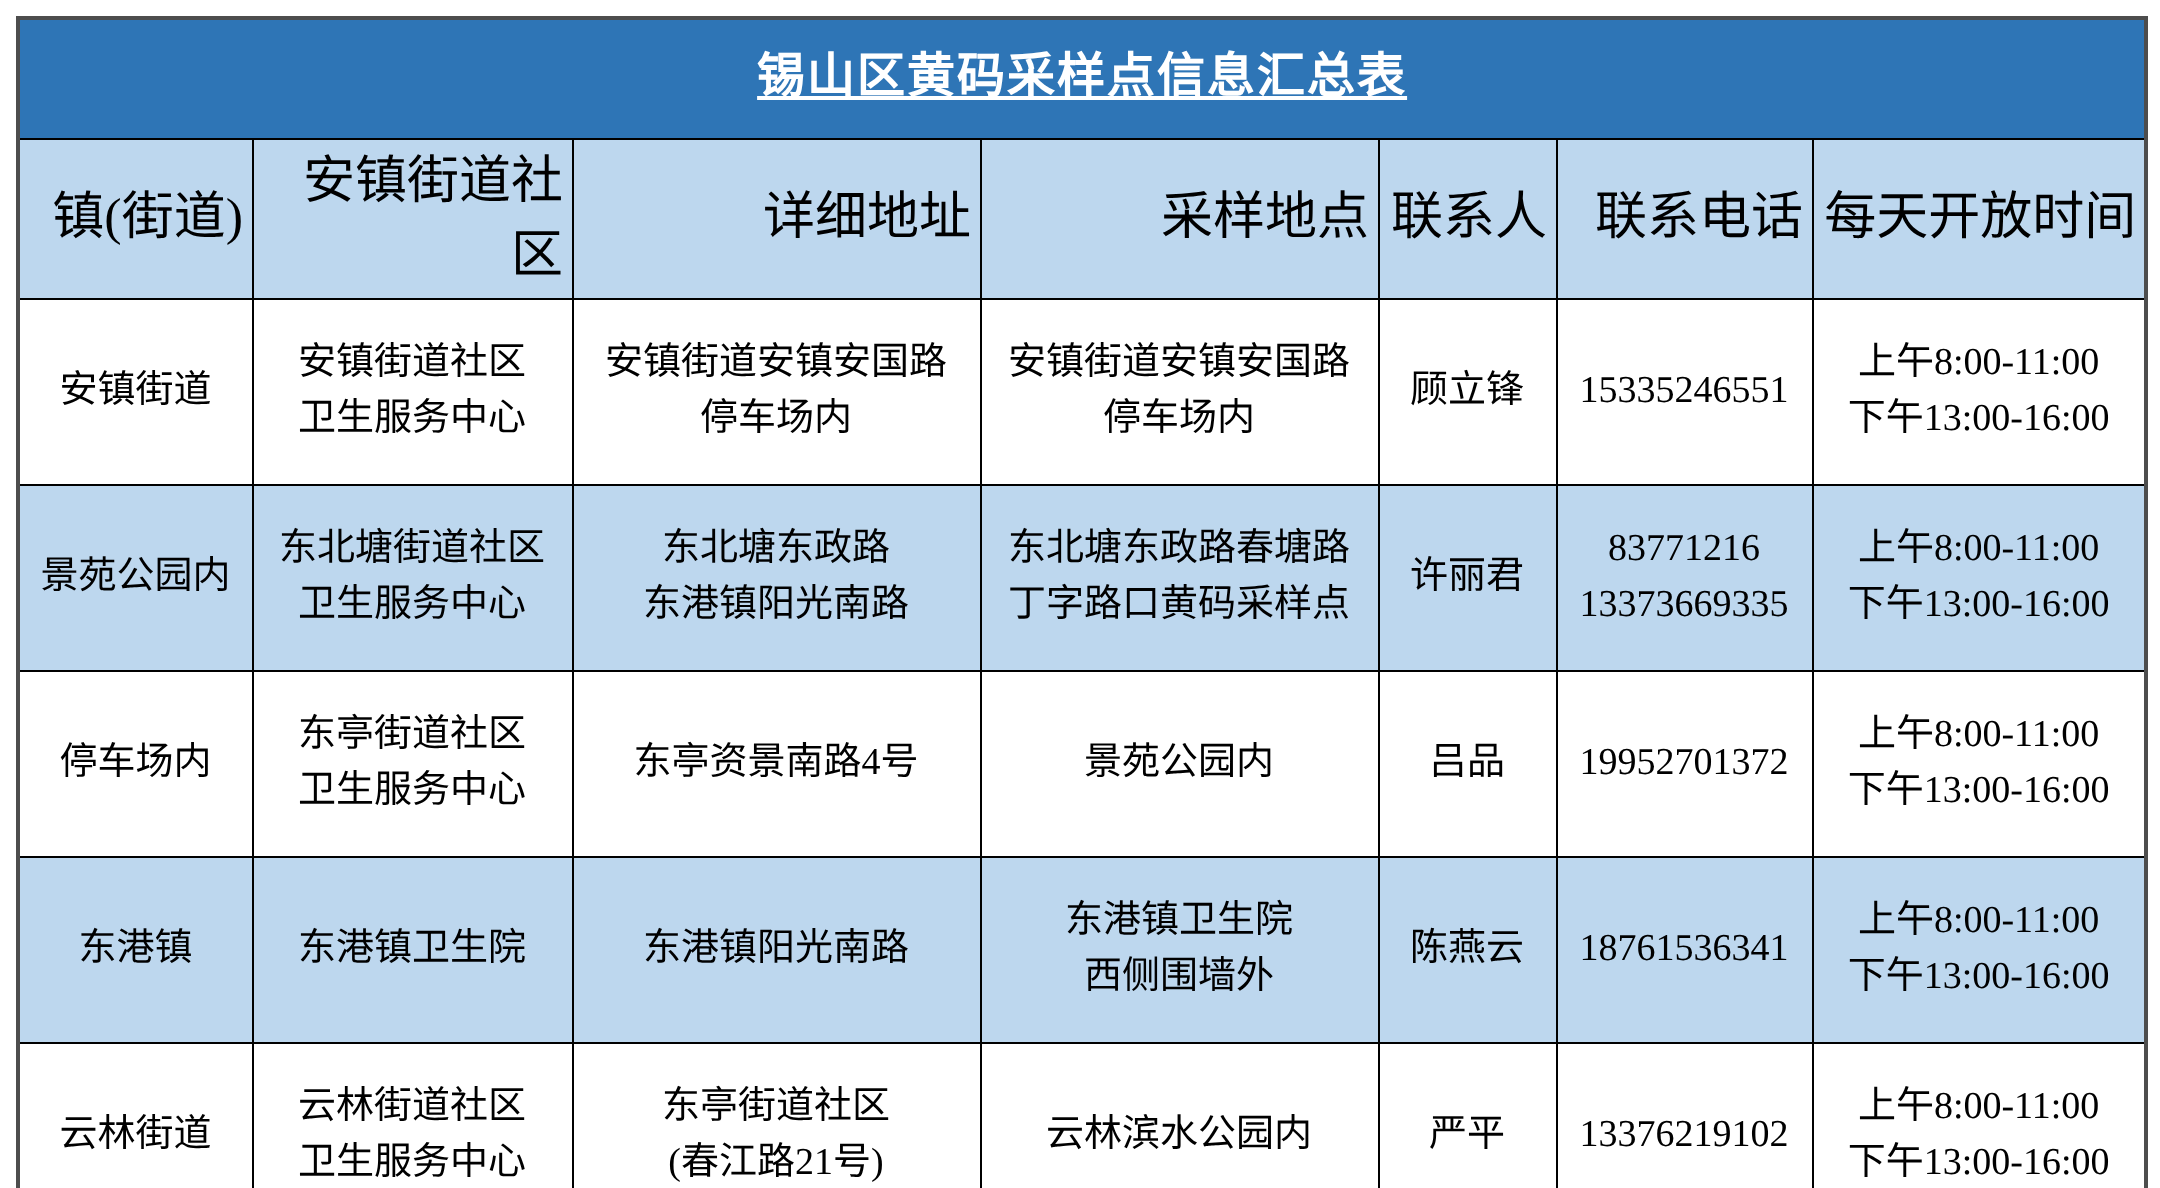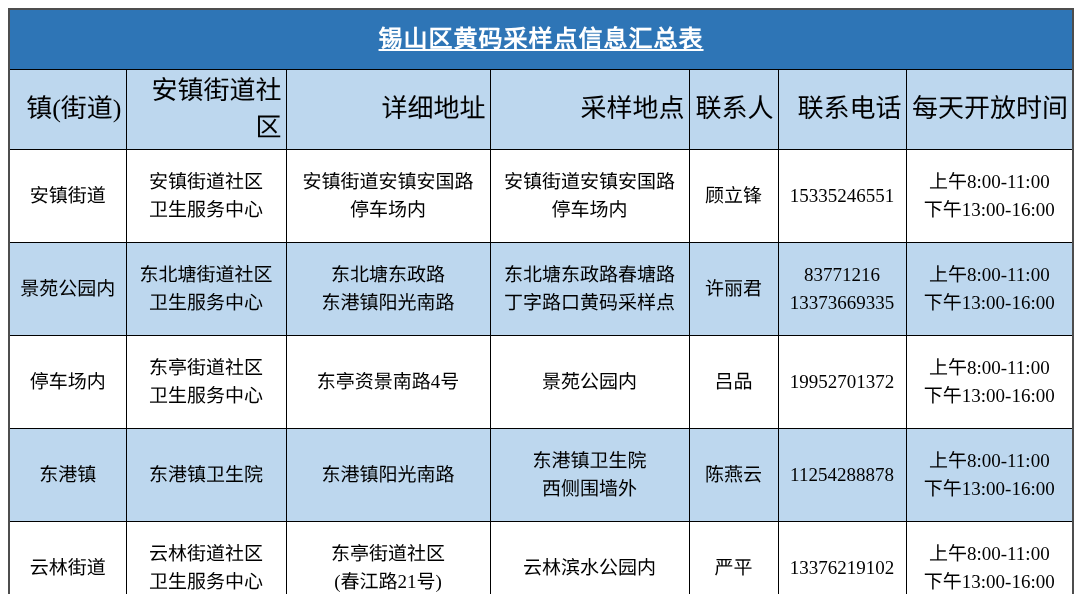--- a/index.html
+++ b/index.html
@@ -122,21 +122,21 @@
         <td>上午8:00-11:00
 下午13:00-16:00</td>
       </tr>
       <tr>
         <td>东港镇</td>
         <td>东港镇卫生院</td>
         <td>东港镇阳光南路</td>
         <td>东港镇卫生院
 西侧围墙外</td>
         <td>陈燕云</td>
-        <td>11254288878</td>
+        <td>18761536341</td>
         <td>上午8:00-11:00
 下午13:00-16:00</td>
       </tr>
       <tr>
         <td>云林街道</td>
         <td>云林街道社区
 卫生服务中心</td>
         <td>东亭街道社区
 (春江路21号)</td>
         <td>云林滨水公园内</td>

